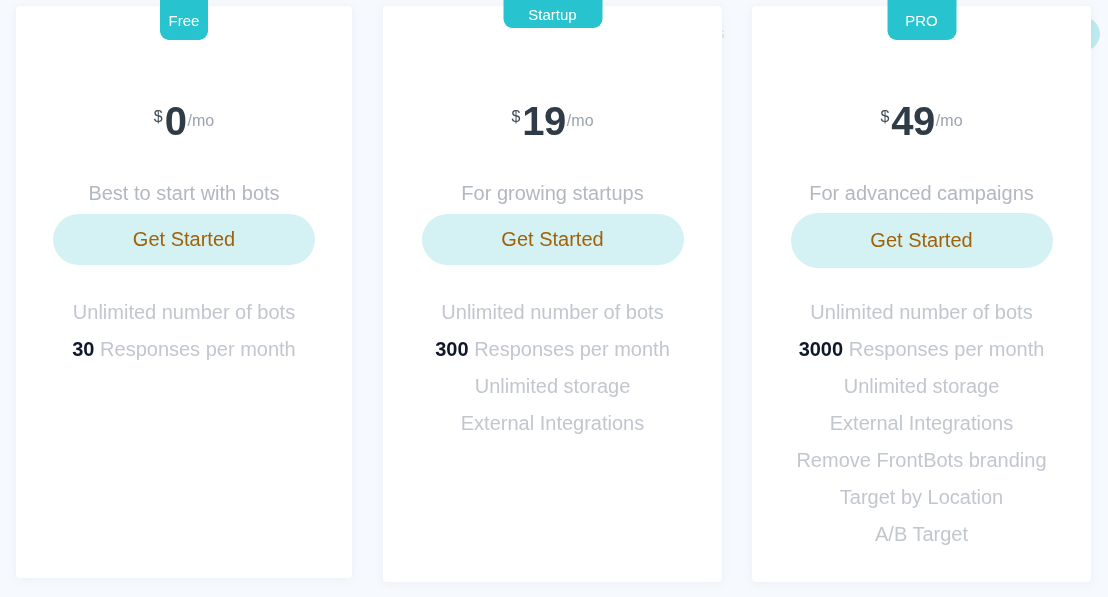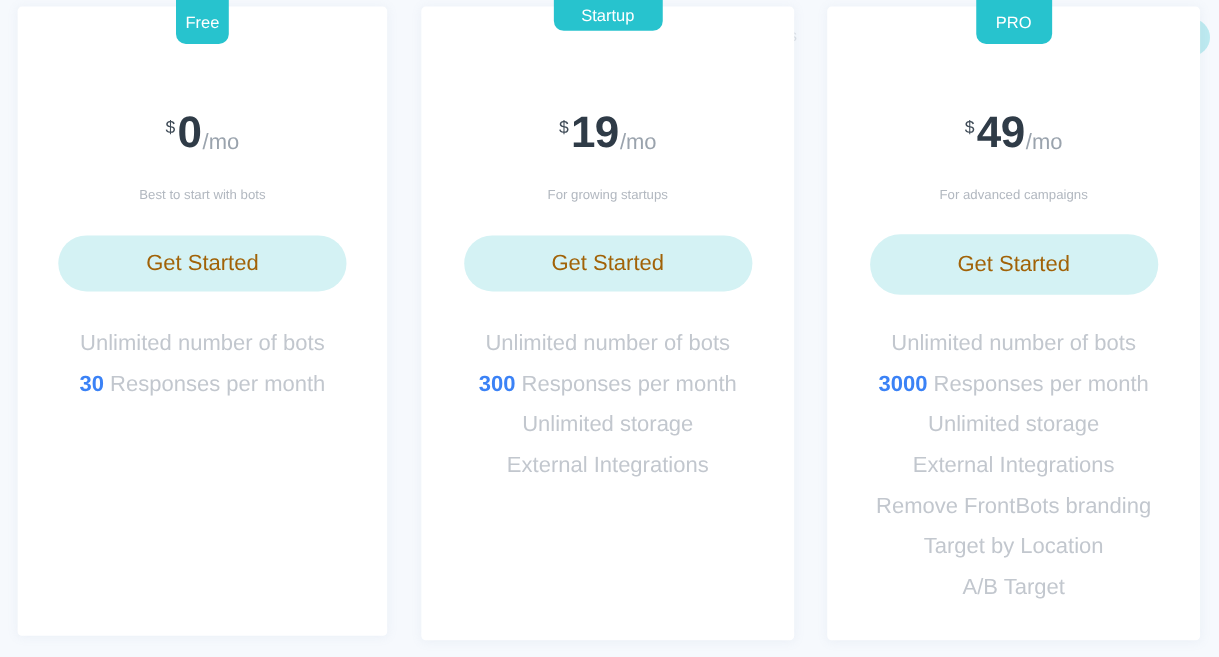--- a/index.html
+++ b/index.html
@@ -64,27 +64,27 @@
   }
   .price .cur {
     font-size:16px; font-weight:normal; color:#3f4b57;
     line-height:1; margin-top:8px; margin-right:2px;
   }
   .price .amt {
     font-size:40px; font-weight:bold; line-height:1;
     letter-spacing:-.5px; color:#2f3b47;
   }
   .price .per {
-    font-size:20px; color:#9aa3ad; line-height:1;
-    align-self:flex-end; margin-bottom:2px; margin-left:1px;
+    font-size:16px; color:#9aa3ad; line-height:1;
+    align-self:flex-end; margin-bottom:12px; margin-left:1px;
   }
 
   .tagline {
-    position:absolute; top:164px; left:0; width:100%;
-    text-align:center; font-size:12px; color:#b2b8c0;
+    position:absolute; top:176px; left:0; width:100%;
+    text-align:center; font-size:20px; color:#b2b8c0;
   }
 
   .btn {
     position:absolute; left:50%; transform:translateX(-50%);
     background:#d4f2f4; color:#a16207;
     border-radius:30px;
     display:flex; align-items:center; justify-content:center;
     font-size:20px; cursor:pointer; border:none;
     font-family:"Liberation Sans", sans-serif;
   }
@@ -92,21 +92,21 @@
   .btn.large { top:207px; width:262px; height:55px; }
 
   .features {
     position:absolute; top:288px; left:0; width:100%;
     display:flex; flex-direction:column; align-items:center;
   }
   .feature {
     height:37px; line-height:37px;
     font-size:20px; color:#c2c7ce; white-space:nowrap;
   }
-  .feature b { color:#3b82f6; font-weight:bold; }
+  .feature b { color:#0f172a; font-weight:bold; }
 </style>
 </head>
 <body>
 
 <div id="stage">
 
   <div class="header">
     <div class="logo">FRONTBOTS.</div>
     <nav class="nav">
       <span class="nav-link">Features</span>

